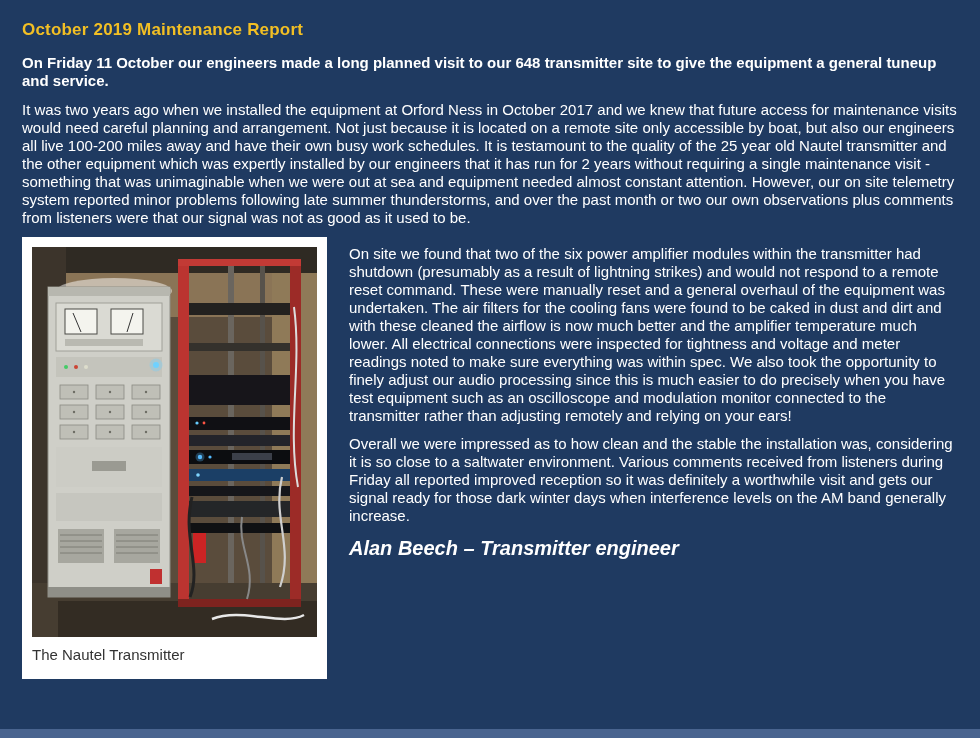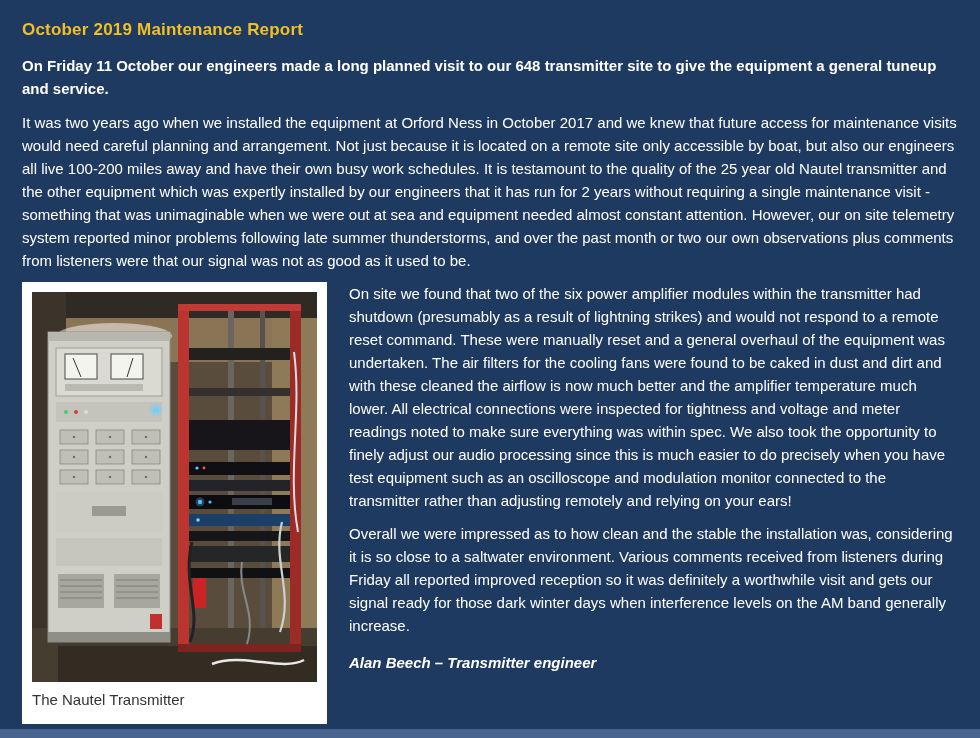--- a/index.html
+++ b/index.html
@@ -17,22 +17,22 @@
   }
   h1.page-title {
     color: #f2bf24;
     font-size: 17px;
     font-weight: 700;
     margin: 4px 0 14px 0;
     letter-spacing: 0.2px;
   }
   p {
     font-size: 15px;
-    line-height: 23px;
-    margin: 0 0 10px 0;
+    line-height: 18px;
+    margin: 8px 0 10px 0;
   }
   p.lead { font-weight: 700; margin-bottom: 11px; }
   .columns {
     display: flex;
     align-items: flex-start;
     margin-top: 4px;
   }
   figure.photo-card {
     margin: 0;
     background: #ffffff;
@@ -48,21 +48,21 @@
     padding: 9px 0 6px 0;
   }
   .right-col {
     flex: 1 1 auto;
     margin-left: 22px;
   }
   p.byline {
     font-style: italic;
     font-weight: 700;
     margin-top: 14px;
-    font-size: 15px;
+    font-size: 20px;
   }
   .scrollbar {
     position: absolute;
     left: 0; right: 0; bottom: 0;
     height: 9px;
     background: #152a4d;
   }
   .scrollbar .thumb {
     height: 100%;
     width: 100%;

